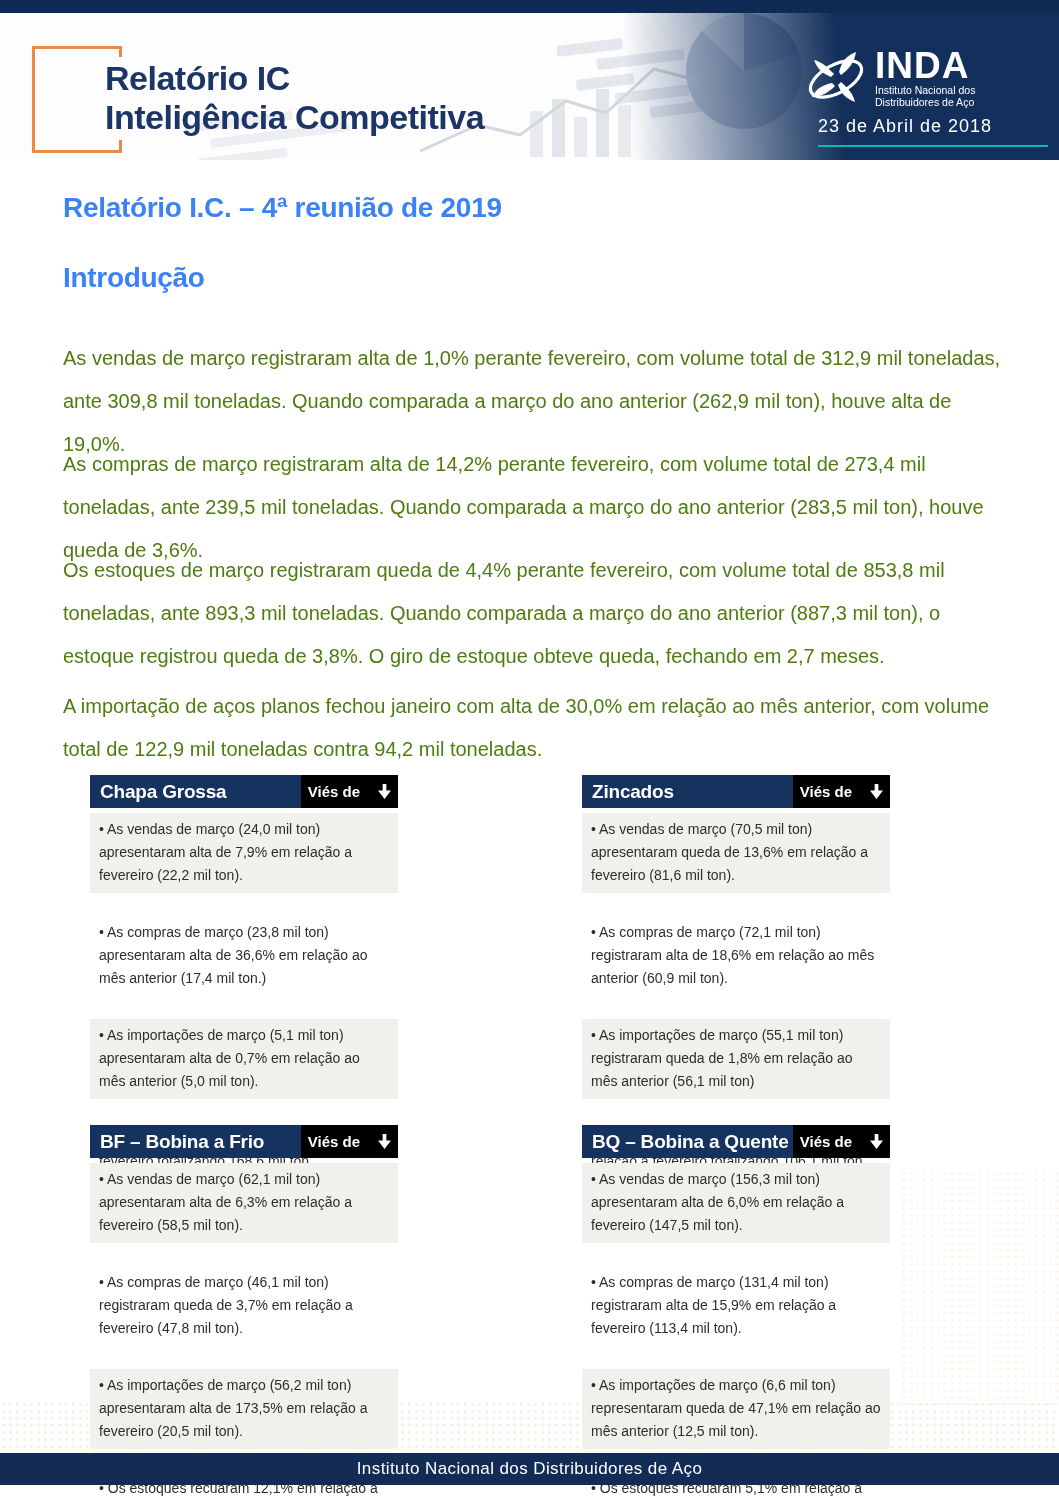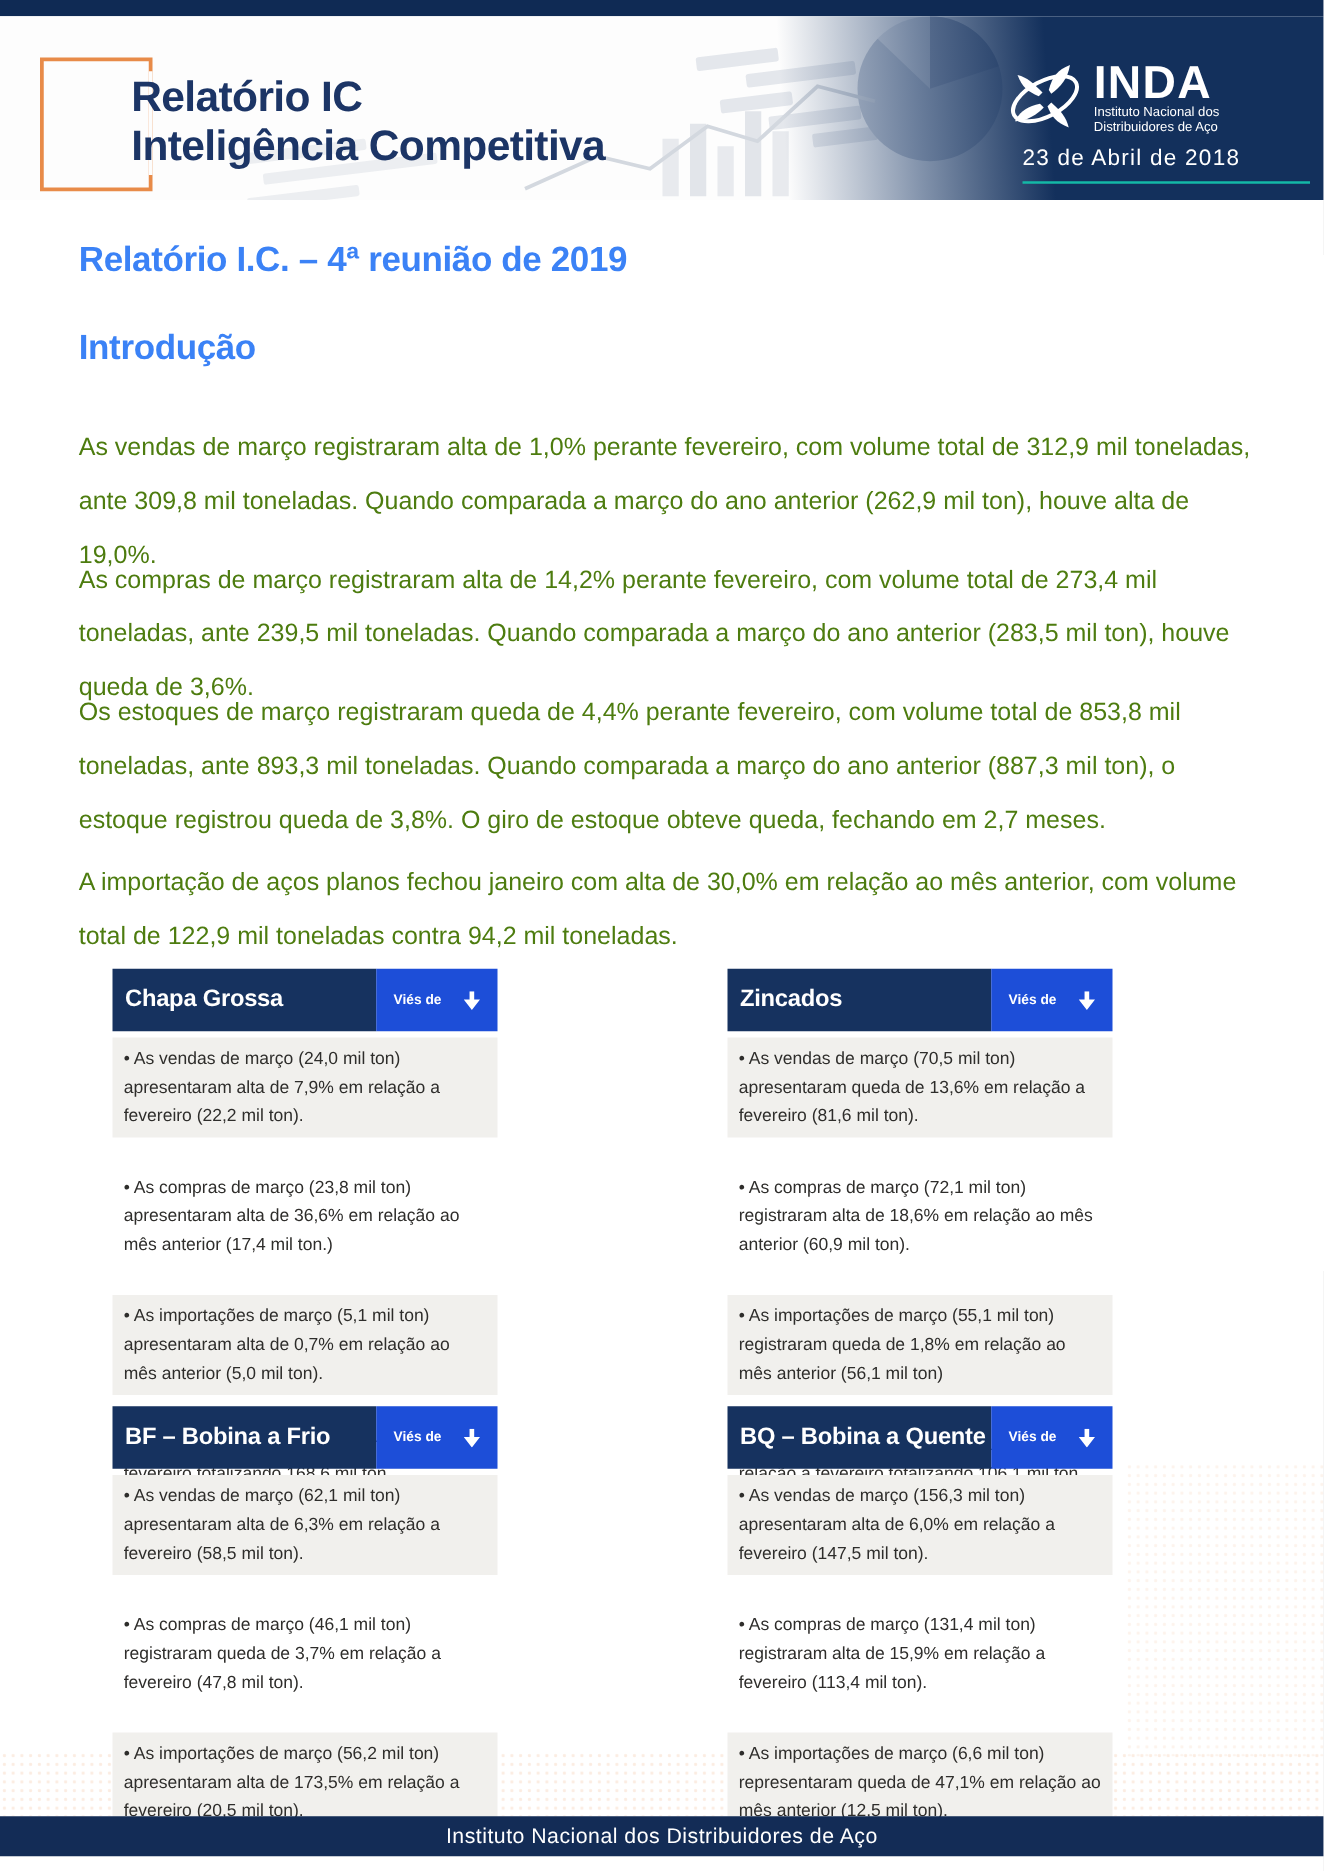--- a/index.html
+++ b/index.html
@@ -52,29 +52,29 @@
     font-size:20px; line-height:43px; color:#4d7c0f;
   }
   .p1 { top:337px; } .p2 { top:443px; } .p3 { top:549px; } .p4 { top:685px; }
 
   
   .card { position:absolute; width:308px; z-index:2; }
   .card-1 { left:90px;  top:775px; }
   .card-2 { left:582px; top:775px; }
   .card-3 { left:90px;  top:1125px; }
   .card-4 { left:582px; top:1125px; }
-  .card-header { display:flex; height:50px; }
+  .card-header { display:flex; height:33px; }
   .card-title {
     flex:1; min-width:0; background:#16325f; color:#ffffff;
     font-size:19px; font-weight:bold; letter-spacing:-0.2px;
     display:flex; align-items:center; padding-left:10px; white-space:nowrap;
   }
   .card-badge {
-    width:97px; flex:0 0 97px; background:#1d4ed8; color:#ffffff;
-    font-size:11px; font-weight:bold;
+    width:97px; flex:0 0 97px; background:#000000; color:#ffffff;
+    font-size:15px; font-weight:bold;
     display:flex; align-items:center; justify-content:center; gap:18px;
   }
   .card-body { padding-top:5px; }
   .bullet {
     font-size:14px; line-height:23px; color:#2e2d2b;
     padding:5px 8px 6px 9px; margin-bottom:23px;
   }
   .bullet.alt { background:#f1f0ed; }
 
   

